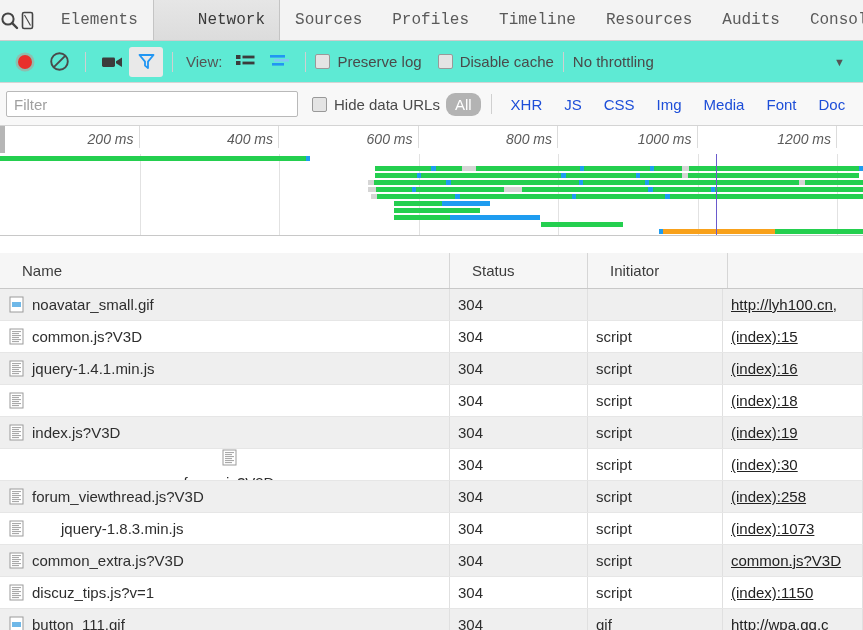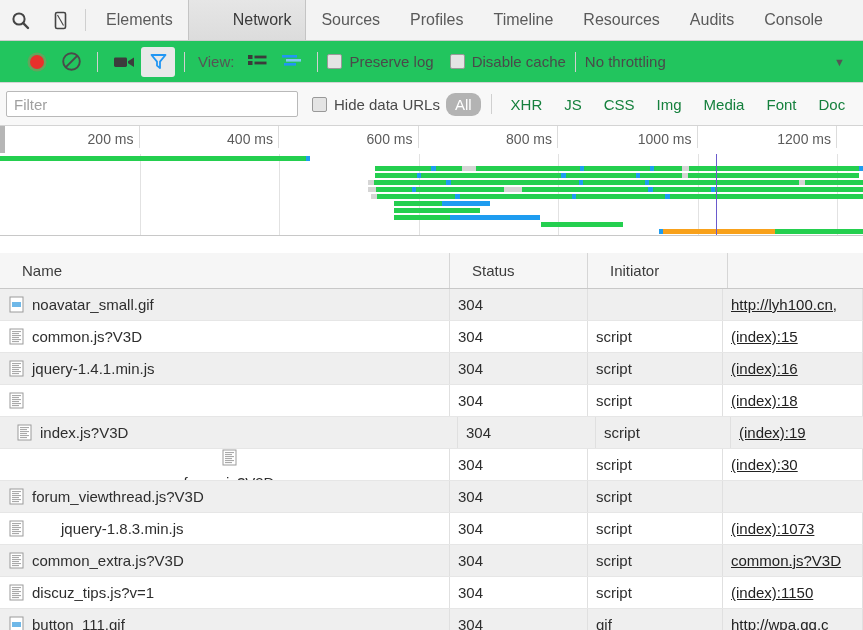--- a/index.html
+++ b/index.html
@@ -27,37 +27,37 @@
   .tb-sep {
     width: 1px; background: #cfcfcf; margin: 9px 5px 9px 5px;
   }
   .tabs { display: flex; align-items: stretch; }
   .tab {
     padding: 0 14px;
     display: flex; align-items: center;
     font-size: 16px; color: #5a5a5a;
     border-left: 1px solid transparent;
     border-right: 1px solid transparent;
-    cursor: pointer; white-space: nowrap;
+    cursor: pointer; white-space: nowrap; font-family: Liberation Mono, monospace;
   }
   .tab.active {
     background: linear-gradient(to bottom, #e6e6e6, #dcdcdc);
     border-left: 1px solid #c4c4c4;
     border-right: 1px solid #c4c4c4;
     color: #3b3b3b;
     padding-left: 44px;
   }
 
   
   .toolbar {
     height: 42px;
-    background: #22c55e;
+    background: #5eead4;
     border-bottom: 1px solid #d4d4d4;
     display: flex; align-items: center;
-    padding-left: 20px;
+    padding-left: 8px;
     font-size: 15px; color: #444;
   }
   .tool-btn {
     width: 34px; height: 30px;
     display: flex; align-items: center; justify-content: center;
     border-radius: 3px; cursor: pointer; flex: none;
   }
   .tool-btn.on { background: #e9e9e9; }
   .v-sep { width: 1px; height: 20px; background: #d0d0d0; margin: 0 9px; flex: none; }
   .view-label { margin: 0 6px 0 4px; color: #555; font-size: 15px; }
@@ -87,30 +87,30 @@
   .filter-input {
     width: 292px; height: 26px;
     border: 1px solid #b9b9b9; border-radius: 2px;
     background: #fff; padding: 0 7px;
     font-size: 15px; font-family: "Liberation Sans", sans-serif;
     color: #333; outline: none;
   }
   .filter-input::placeholder { color: #a0a0a0; }
   .pill {
     padding: 3px 9px; border-radius: 9px;
-    font-size: 15px; color: #15803d; cursor: pointer; white-space: nowrap;
+    font-size: 15px; color: #1d4ed8; cursor: pointer; white-space: nowrap;
   }
   .pill.sel { background: #b3b3b3; color: #fff; }
   .pills { display: flex; align-items: center; gap: 4px; }
 
   
   .overview { position: relative; height: 110px; background: #fff;
               border-bottom: 1px solid #c8c8c8; overflow: hidden; }
   .ruler { position: absolute; inset: 0 0 auto 0; height: 28px; }
-  .rdiv { position: absolute; top: 0; bottom: 6px; border-right: 1px solid #dcdcdc; }
+  .rdiv { position: absolute; top: 0; bottom: 6px; border-right: 1px solid #dcdcdc; font-style: italic; }
   .rlabel {
     position: absolute; top: 5px; right: 5px;
     font-size: 14px; color: #5b5b5b; white-space: nowrap;
   }
   .gridline { position: absolute; top: 28px; bottom: 0; width: 1px; background: #e2e2e2; }
   .handle { position: absolute; left: 0; top: 0; width: 5px; height: 27px; background: #b6b6b6; }
   .bars { position: absolute; left: 0; right: 0; top: 28px; bottom: 0; }
   .bar { position: absolute; height: 5px; border-radius: 0; }
   .marker { position: absolute; top: 28px; bottom: 0; width: 1px; background: #6a5acd; }
 
@@ -437,21 +437,21 @@
             <span>304</span>
           </div>
           <div class="gc" style="width: 135px;">
             <span>script</span>
           </div>
           <div class="gc" style="width: 140px;">
             <span class="link">(index):18</span>
           </div>
         </div>
         <div class="grow alt">
-          <div class="gc name" style="width: 450px; margin-left: 8px;">
+          <div class="gc name" style="width: 450px;">
             <svg class="ficon" viewBox="0 0 15 17">
               <rect x="1" y="1" width="13" height="15" fill="#fff" stroke="#9b9b9b" stroke-width="1"></rect>
               <rect x="3" y="3" width="9" height="1.1" fill="#a9a9a9"></rect>
               <rect x="3" y="5" width="7" height="1.1" fill="#a9a9a9"></rect>
               <rect x="3" y="7" width="9" height="1.1" fill="#a9a9a9"></rect>
               <rect x="3" y="9" width="7" height="1.1" fill="#a9a9a9"></rect>
               <rect x="3" y="11" width="9" height="1.1" fill="#a9a9a9"></rect>
               <rect x="3" y="13" width="7" height="1.1" fill="#a9a9a9"></rect>
             </svg>
             <span>index.js?V3D</span>
@@ -501,20 +501,23 @@
               <rect x="3" y="13" width="7" height="1.1" fill="#a9a9a9"></rect>
             </svg>
             <span>forum_viewthread.js?V3D</span>
           </div>
           <div class="gc" style="width: 138px;">
             <span>304</span>
           </div>
           <div class="gc" style="width: 135px;">
             <span>script</span>
           </div>
+          <div class="gc" style="width: 140px;">
+            <span class="link">(index):258</span>
+          </div>
         </div>
         <div class="grow">
           <div class="gc name" style="width: 450px; gap: 37px;">
             <svg class="ficon" viewBox="0 0 15 17">
               <rect x="1" y="1" width="13" height="15" fill="#fff" stroke="#9b9b9b" stroke-width="1"></rect>
               <rect x="3" y="3" width="9" height="1.1" fill="#a9a9a9"></rect>
               <rect x="3" y="5" width="7" height="1.1" fill="#a9a9a9"></rect>
               <rect x="3" y="7" width="9" height="1.1" fill="#a9a9a9"></rect>
               <rect x="3" y="9" width="7" height="1.1" fill="#a9a9a9"></rect>
               <rect x="3" y="11" width="9" height="1.1" fill="#a9a9a9"></rect>

